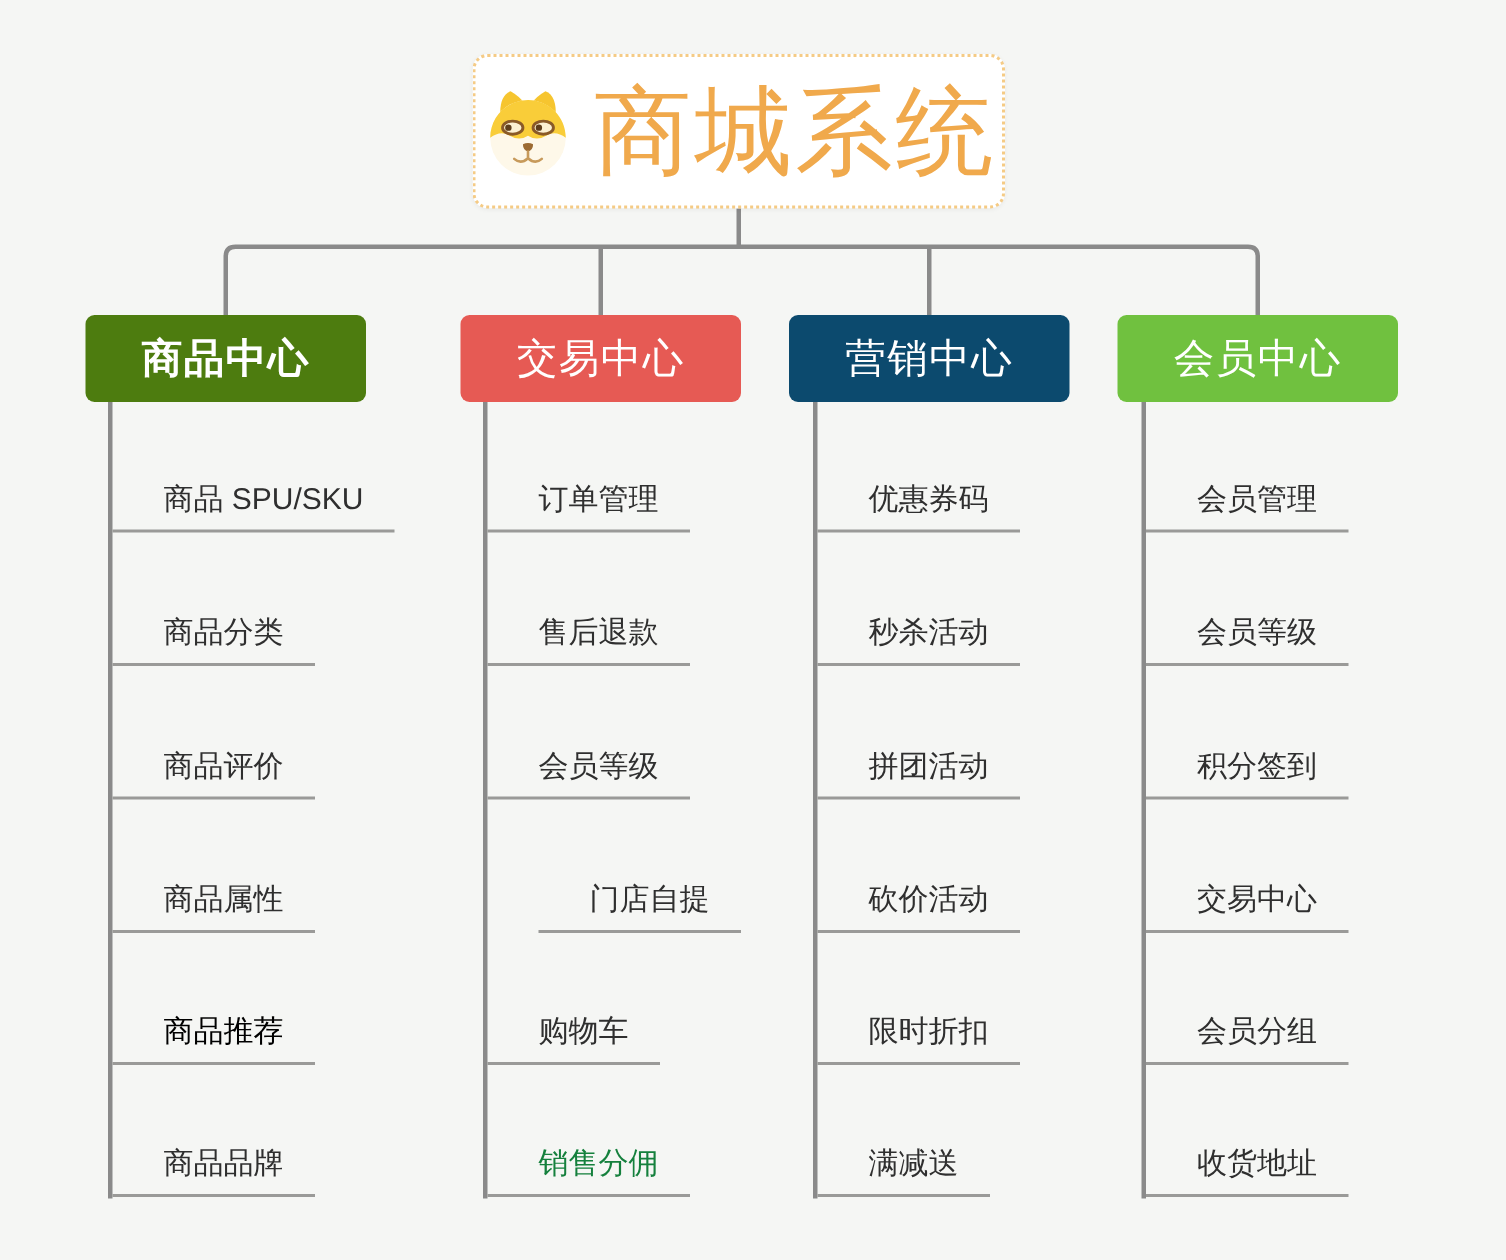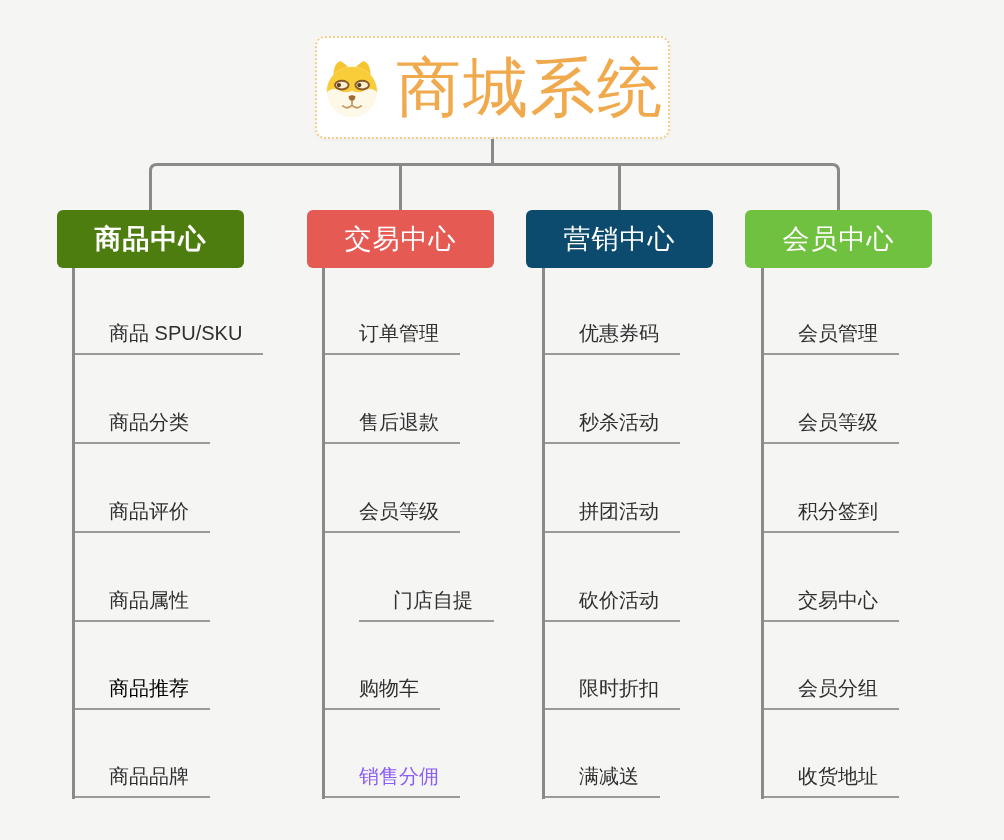--- a/index.html
+++ b/index.html
@@ -118,21 +118,21 @@
       </div>
       <div class="branch-box" style="left: 307px; background: rgb(230, 90, 84);">
         <span class="branch-label">交易中心</span>
       </div>
       <div class="branch-column" style="left: 322px; border-left-color: rgb(138, 138, 138);">
         <div class="leaf" style="top: 49px; border-bottom-color: rgb(154, 154, 152); color: rgb(47, 47, 47);">订单管理</div>
         <div class="leaf" style="top: 138px; border-bottom-color: rgb(154, 154, 152); color: rgb(47, 47, 47);">售后退款</div>
         <div class="leaf" style="top: 227px; border-bottom-color: rgb(154, 154, 152); color: rgb(47, 47, 47);">会员等级</div>
         <div class="leaf" style="top: 316px; border-bottom-color: rgb(154, 154, 152); color: rgb(47, 47, 47); margin-left: 34px;">门店自提</div>
         <div class="leaf" style="top: 404px; border-bottom-color: rgb(154, 154, 152); color: rgb(47, 47, 47);">购物车</div>
-        <div class="leaf" style="top: 492px; border-bottom-color: rgb(154, 154, 152); color: #8b5cf6;">销售分佣</div>
+        <div class="leaf" style="top: 492px; border-bottom-color: rgb(154, 154, 152); color: #15803d;">销售分佣</div>
       </div>
       <div class="branch-box" style="left: 526px; background: #0c4a6e;">
         <span class="branch-label">营销中心</span>
       </div>
       <div class="branch-column" style="left: 542px; border-left-color: rgb(138, 138, 138);">
         <div class="leaf" style="top: 49px; border-bottom-color: rgb(154, 154, 152); color: rgb(47, 47, 47);">优惠券码</div>
         <div class="leaf" style="top: 138px; border-bottom-color: rgb(154, 154, 152); color: rgb(47, 47, 47);">秒杀活动</div>
         <div class="leaf" style="top: 227px; border-bottom-color: rgb(154, 154, 152); color: rgb(47, 47, 47);">拼团活动</div>
         <div class="leaf" style="top: 316px; border-bottom-color: rgb(154, 154, 152); color: rgb(47, 47, 47);">砍价活动</div>
         <div class="leaf" style="top: 404px; border-bottom-color: rgb(154, 154, 152); color: rgb(47, 47, 47);">限时折扣</div>

